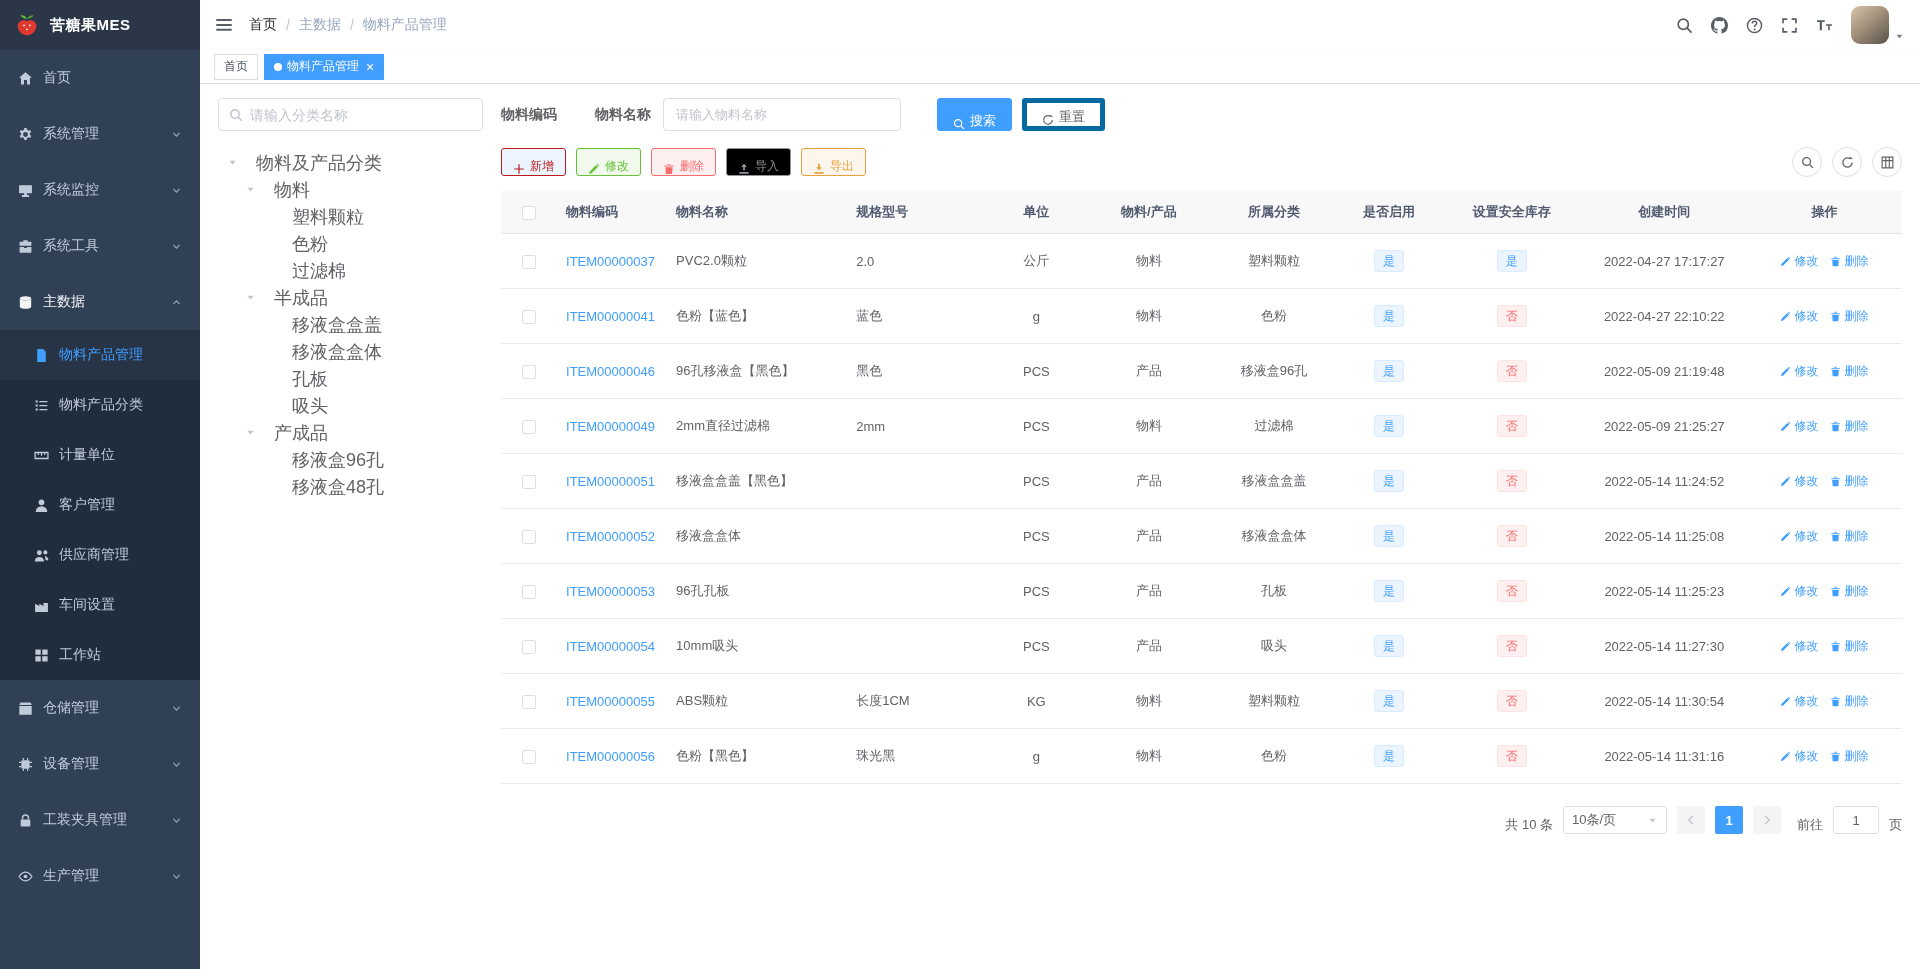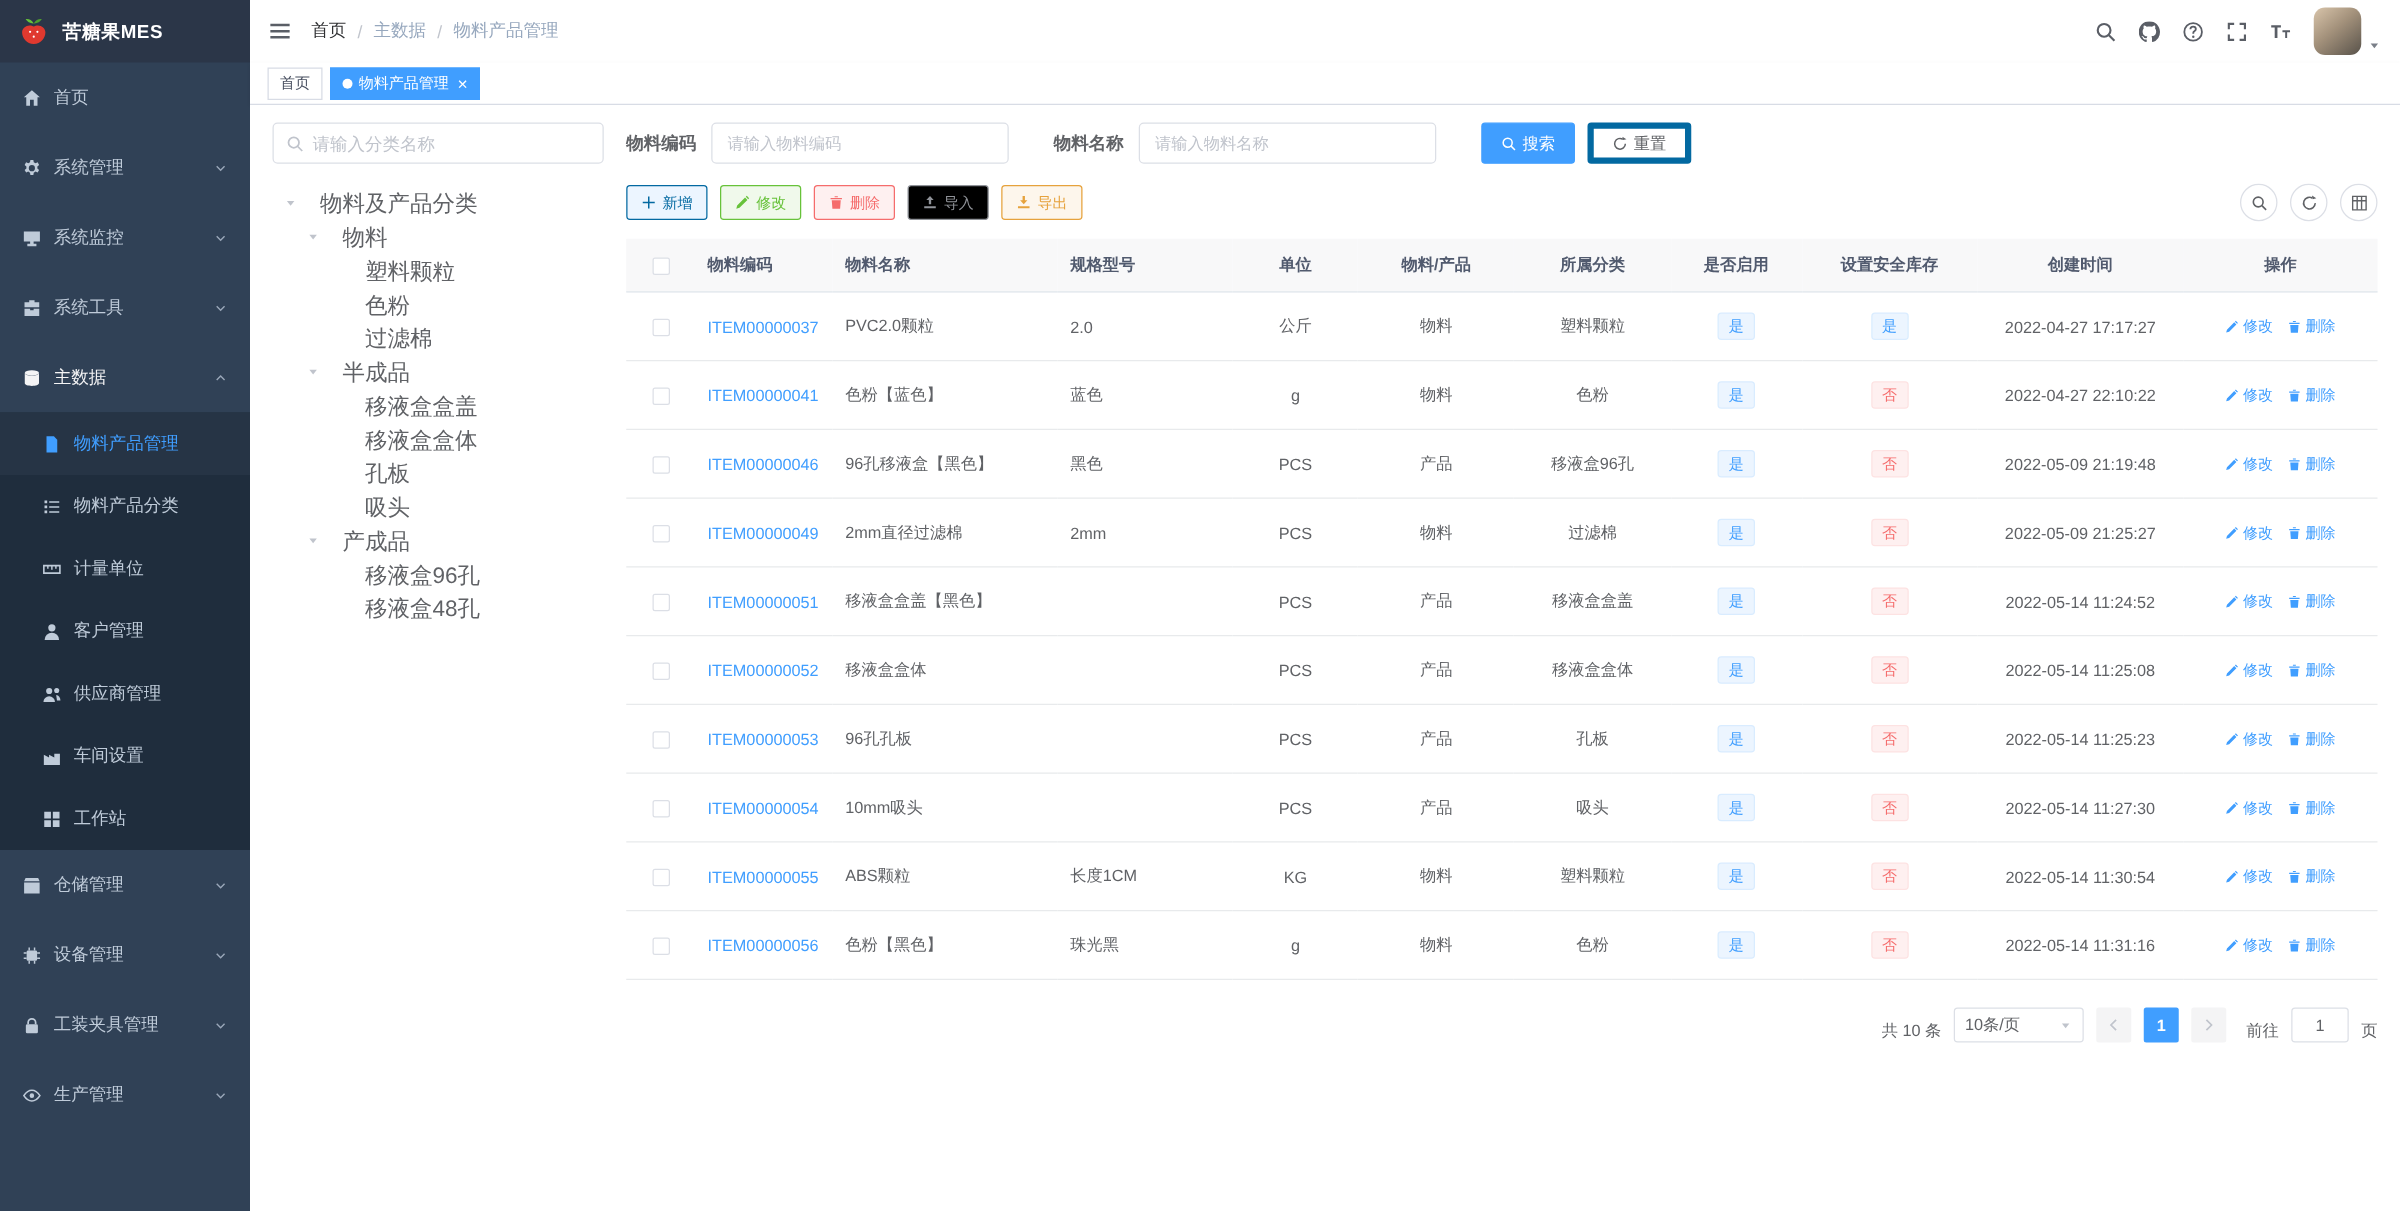--- a/index.html
+++ b/index.html
@@ -52,27 +52,27 @@
 .tree{margin-top:18px}
 .tree-row{display:flex;align-items:center;gap:16px;height:27px;font-size:18px;color:#606266;cursor:pointer;white-space:nowrap}
 .tree-caret{width:16px;display:flex;justify-content:center;color:#c0c4cc;flex:none}
 
 .table-panel{flex:1;min-width:0}
 .filter-row{display:flex;align-items:center;gap:10px}
 .f-label{font-weight:700;color:#606266;font-size:14px;margin-right:2px;white-space:nowrap}
 .f-input{width:238px;height:33px;border:1px solid #dcdfe6;border-radius:4px;padding:0 12px;font-size:13px;color:#606266;outline:none;font-family:inherit}
 .f-input::placeholder{color:#c0c4cc}
 .f-gap{width:16px;flex:none}
-.btn{display:inline-flex;align-items:center;gap:5px;border-radius:3px;cursor:pointer;font-family:inherit;white-space:nowrap}
+.btn{display:inline-flex;align-items:flex-end;gap:5px;border-radius:3px;cursor:pointer;font-family:inherit;white-space:nowrap}
 .btn .ic{width:12px;height:12px}
 .btn-primary{height:33px;padding:0 15px;background:#409eff;border:1px solid #409eff;color:#fff;font-size:13px}
 .btn-default{height:33px;padding:0 15px;background:#fff;border:5px solid #0369a1;color:#606266;font-size:13px}
 .toolbar{display:flex;align-items:center;gap:10px;margin-top:16px}
 .btn.mini{height:28px;padding:0 11px;font-size:12px;border:1px solid}
-.plain-primary{color:#0369a1;background:#ecf5ff;border-color:#b3d8ff}
+.plain-primary{color:#b91c1c;background:#ecf5ff;border-color:#b3d8ff}
 .plain-success{color:#67c23a;background:#f0f9eb;border-color:#c2e7b0}
 .plain-danger{color:#f56c6c;background:#fef0f0;border-color:#fbc4c4}
 .plain-info{color:#909399;background:#000000;border-color:#d3d4d6}
 .plain-warning{color:#e6a23c;background:#fdf6ec;border-color:#f5dab1}
 .tb-right{margin-left:auto;display:flex;gap:10px}
 .circle-btn{width:30px;height:30px;border-radius:50%;border:1px solid #dcdfe6;background:#fff;display:flex;align-items:center;justify-content:center;color:#606266;cursor:pointer}
 .circle-btn .ic{width:13px;height:13px}
 
 .data-table{width:100%;margin-top:14px;border-collapse:collapse;table-layout:fixed}
 .data-table th{background:#f8f8f9;color:#515a6e;font-size:13px;font-weight:700;padding:12px 10px;border-bottom:1px solid #dfe6ec;white-space:nowrap}
@@ -513,21 +513,20 @@
             <div class="tree-row" style="padding-left: 42px;">
               <span class="tree-caret"></span>
               <span class="tree-label">移液盒48孔</span>
             </div>
           </div>
       </div>
 
       <div class="table-panel">
         <div class="filter-row">
           <span class="f-label">物料编码</span>
-          <input class="f-input" placeholder="请输入物料编码" style="">
           <span class="f-gap"></span>
           <span class="f-label">物料名称</span>
           <input class="f-input" placeholder="请输入物料名称" style="">
           <span class="f-gap"></span>
           <button class="btn btn-primary">
             <svg class="ic">
                 <use href="#i-search"></use>
               </svg>
             <span>搜索</span>
           </button>

